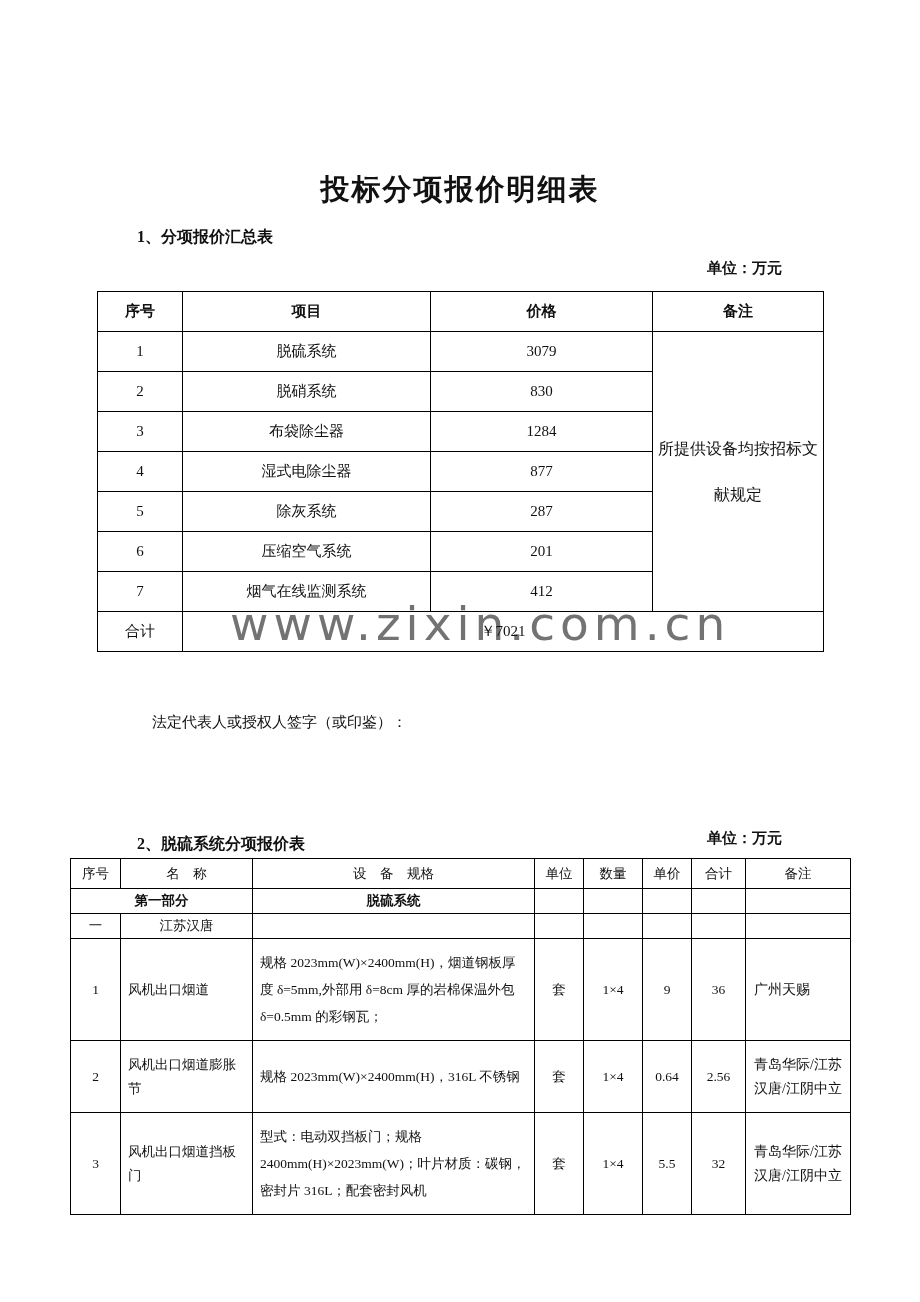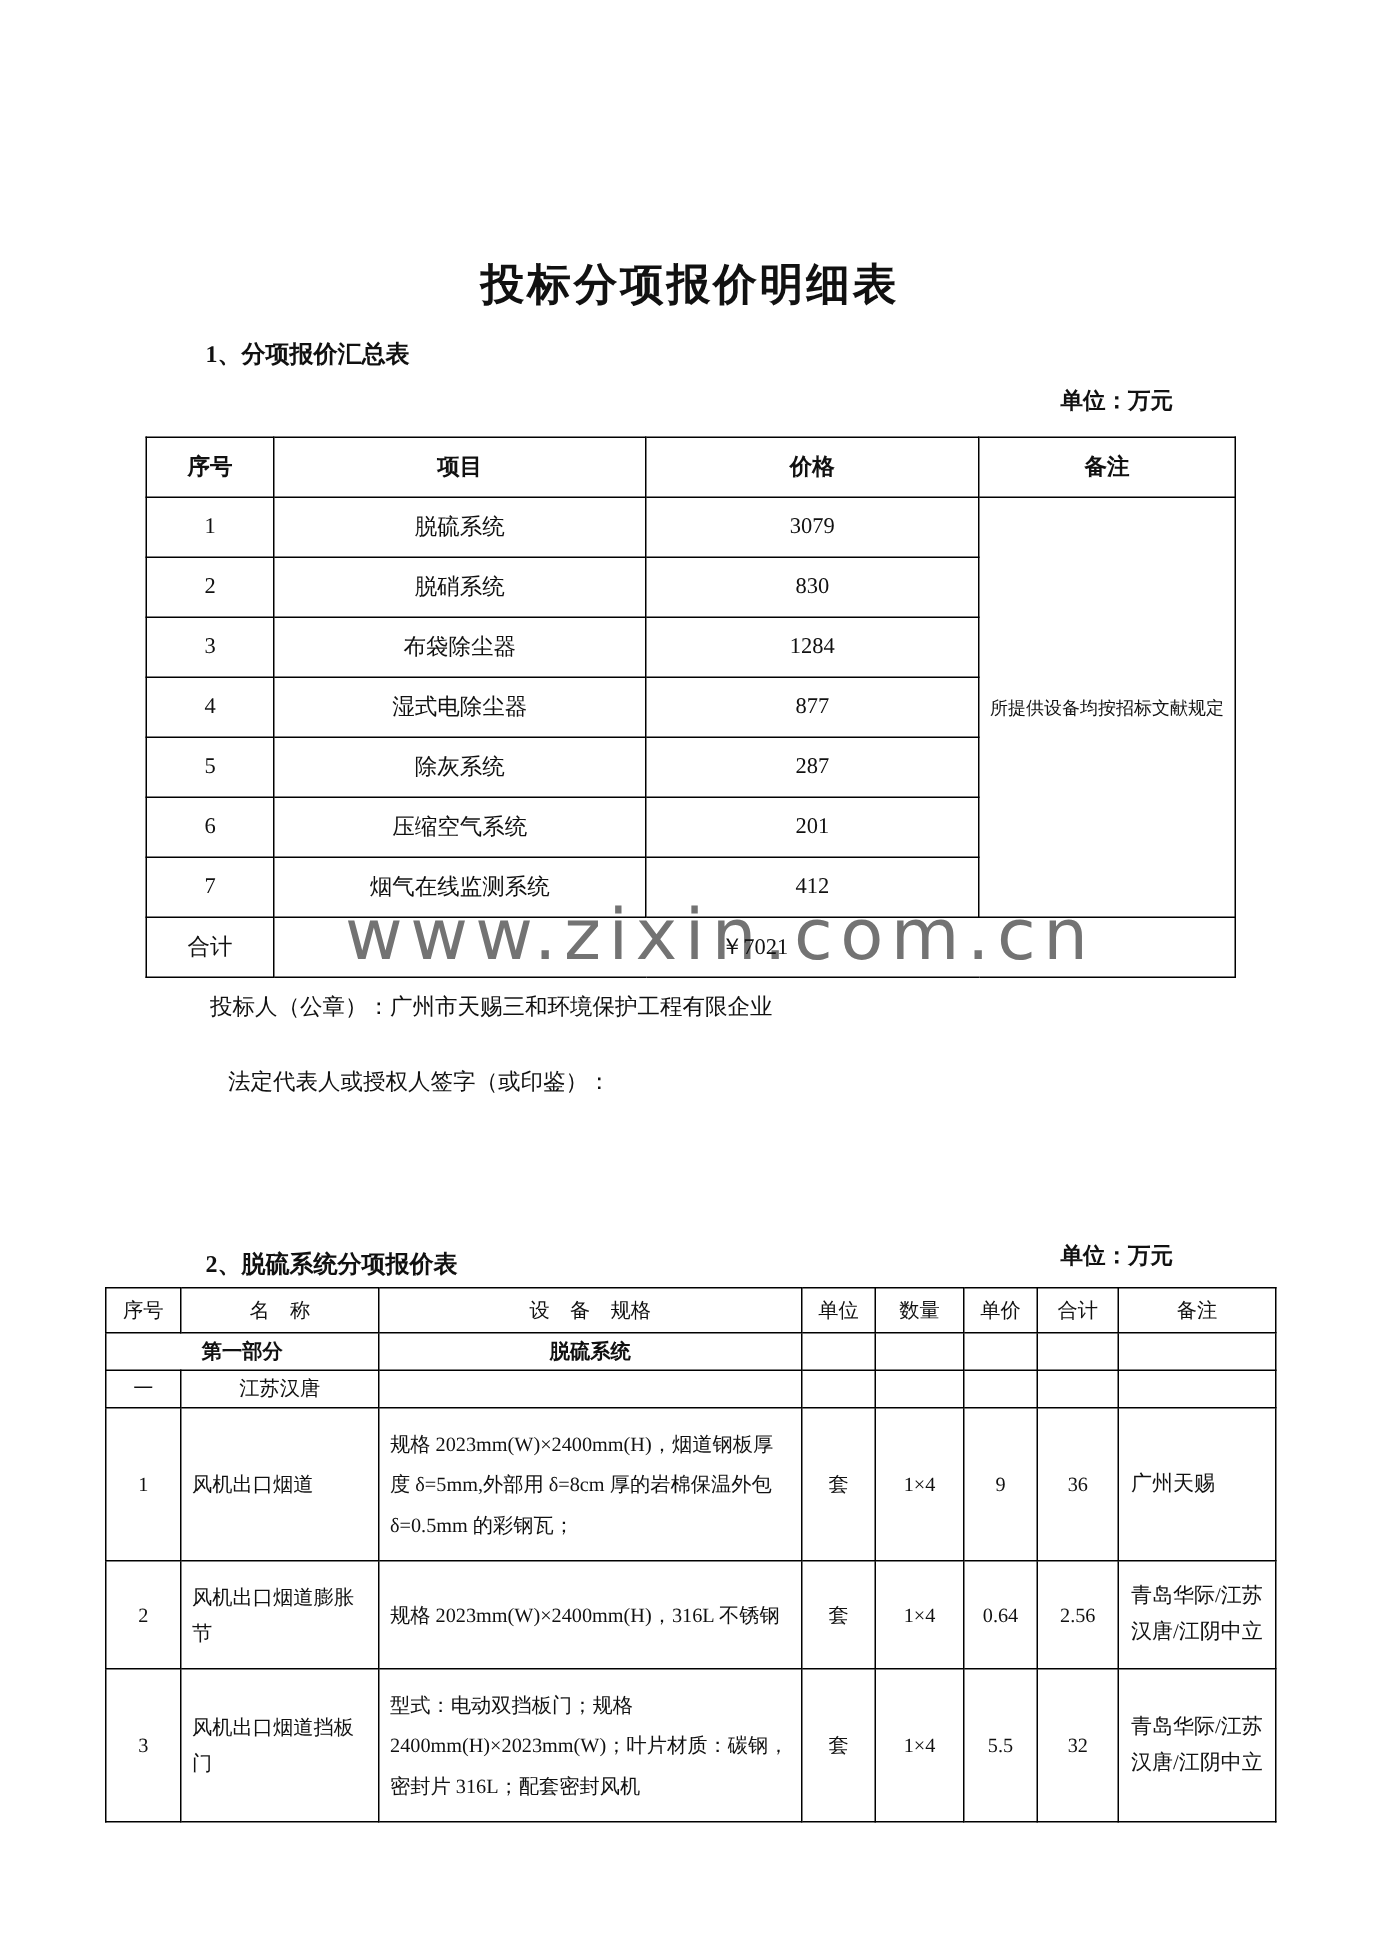--- a/index.html
+++ b/index.html
@@ -65,21 +65,21 @@
     text-align: center;
     vertical-align: middle;
     padding: 0;
     overflow: hidden;
   }
   
   .t1 { left: 97px; top: 291px; width: 726px; font-size: 15px; }
   .t1 tr { height: 40px; }
   .t1 .thead td { font-weight: bold; }
   .t1 .remark-merged {
-    font-size: 12px;
+    font-size: 16px;
     line-height: 46px;
     padding: 0;
   }
   
   .t2 { left: 70px; top: 858px; width: 780px; font-size: 13.5px; }
   .t2 td { line-height: 24px; }
   .t2 .bold { font-weight: bold; }
   .t2 .cl { text-align: left; padding: 2px 7px; }
   .t2 .spec { text-align: left; padding: 10px 7px; line-height: 27px; }
   .t2 .rmk { text-align: left; padding: 2px 8px; font-size: 14px; }
@@ -147,21 +147,20 @@
       <td>烟气在线监测系统</td>
       <td>412</td>
     </tr>
     <tr>
       <td>合计</td>
       <td colspan="3">￥7021</td>
     </tr>
   </tbody>
     </table>
 
-  <div class="plain-line" id="bidder">投标人（公章）：广州市天赐三和环境保护工程有限企业</div>
   <div class="plain-line" id="signature">法定代表人或授权人签字（或印鉴）：</div>
 
   <div class="sec-heading" id="sec2">2、脱硫系统分项报价表</div>
 
   <div class="unit-label" id="unit2">单位：万元</div>
 
   <table class="t2">
     <colgroup>
       <col style="width:50px">
         <col style="width:132px">

